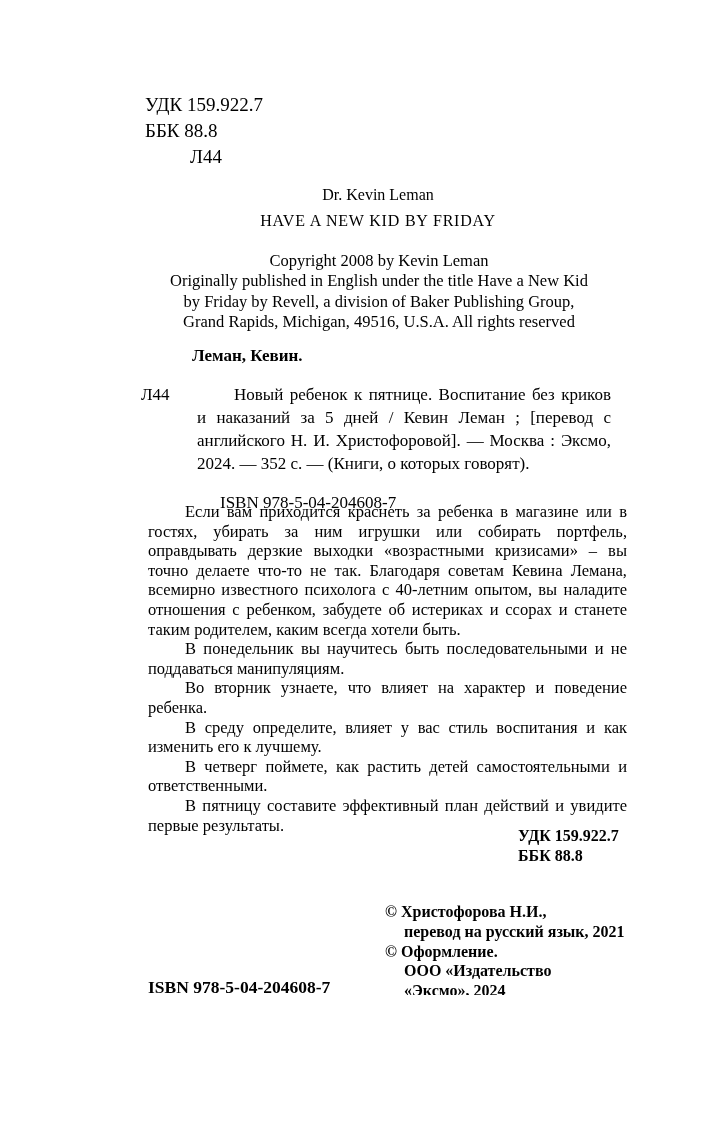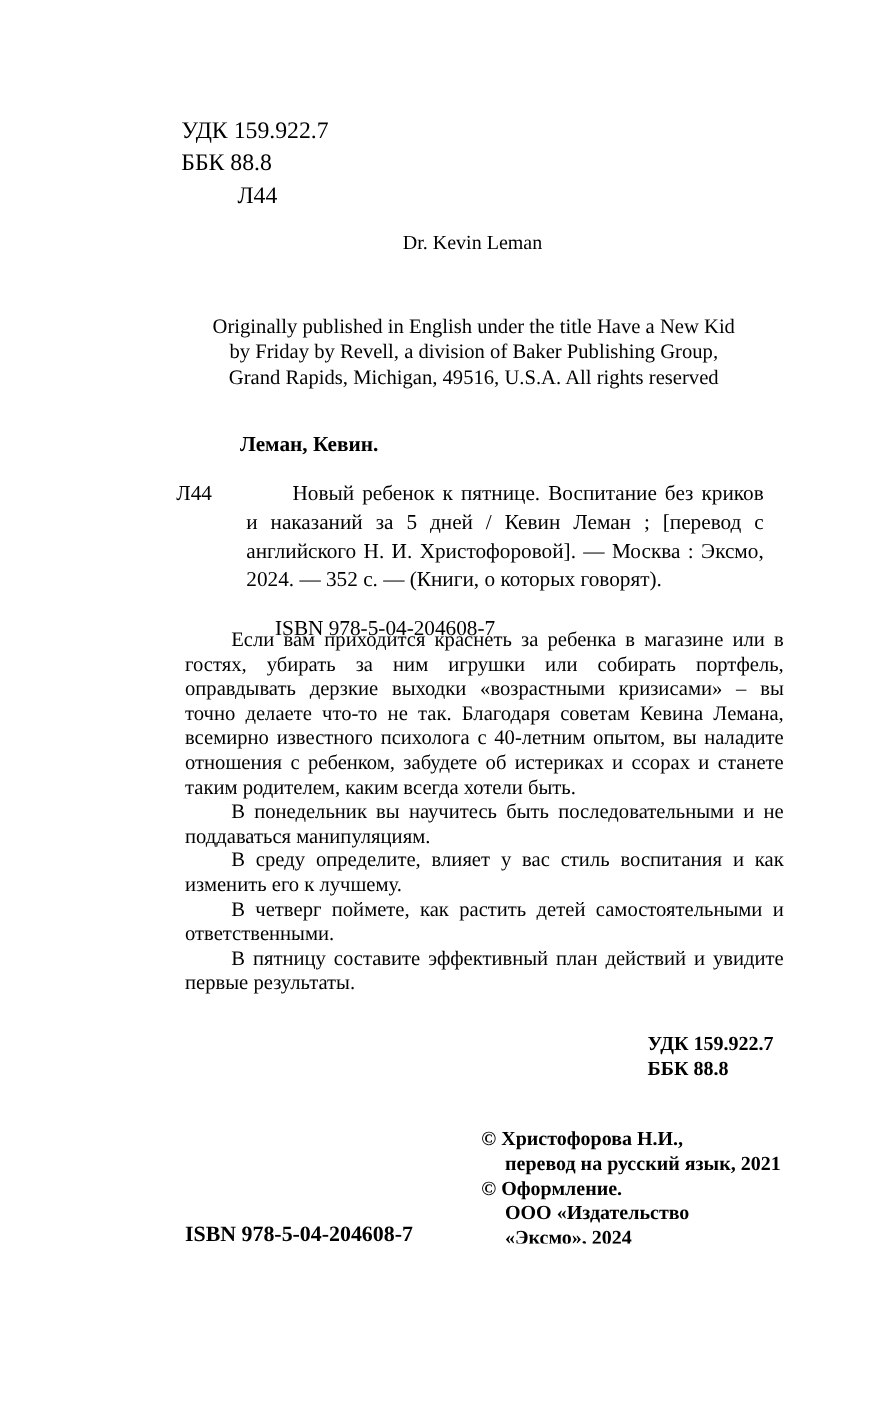--- a/index.html
+++ b/index.html
@@ -102,40 +102,43 @@
 <div class="page">
 
   <div class="abs udc-top">
     <div>УДК 159.922.7</div>
     <div>ББК 88.8</div>
     <div class="sign-indent">Л44</div>
   </div>
 
   <div class="abs title-block">
     <div>Dr. Kevin Leman</div>
+    <div class="orig-title">HAVE A NEW KID BY FRIDAY</div>
   </div>
 
   <div class="abs copyright-block">
+    <div>Copyright 2008 by Kevin Leman</div>
     <div>Originally published in English under the title Have a New Kid</div>
     <div>by Friday by Revell, a division of Baker Publishing Group,</div>
     <div>Grand Rapids, Michigan, 49516, U.S.A. All rights reserved</div>
   </div>
 
   <div class="abs biblio">
     <div class="author">Леман, Кевин.</div>
     <div class="record-wrap">
       <span class="sign">Л44</span>
       <p class="record">Новый ребенок к пятнице. Воспитание без криков и наказаний за 5 дней / Кевин Леман ; [перевод с английского Н. И. Христофоровой]. — Москва : Эксмо, 2024. — 352 с. — (Книги, о которых говорят).</p>
     </div>
     <div class="isbn">ISBN 978-5-04-204608-7</div>
   </div>
 
   <div class="abs annotation">
     <p>Если вам приходится краснеть за ребенка в магазине или в гостях, убирать за ним игрушки или собирать портфель, оправдывать дерзкие выходки «возрастными кризисами» – вы точно делаете что-то не так. Благодаря советам Кевина Лемана, всемирно известного психолога с 40-летним опытом, вы наладите отношения с ребенком, забудете об истериках и ссорах и станете таким родителем, каким всегда хотели быть.</p>
     <p>В понедельник вы научитесь быть последовательными и не поддаваться манипуляциям.</p>
+    <p>Во вторник узнаете, что влияет на характер и поведение ребенка.</p>
     <p>В среду определите, влияет у вас стиль воспитания и как изменить его к лучшему.</p>
     <p>В четверг поймете, как растить детей самостоятельными и ответственными.</p>
     <p>В пятницу составите эффективный план действий и увидите первые результаты.</p>
   </div>
 
   <div class="abs udc-bottom">
     <div>УДК 159.922.7</div>
     <div>ББК 88.8</div>
   </div>
 

